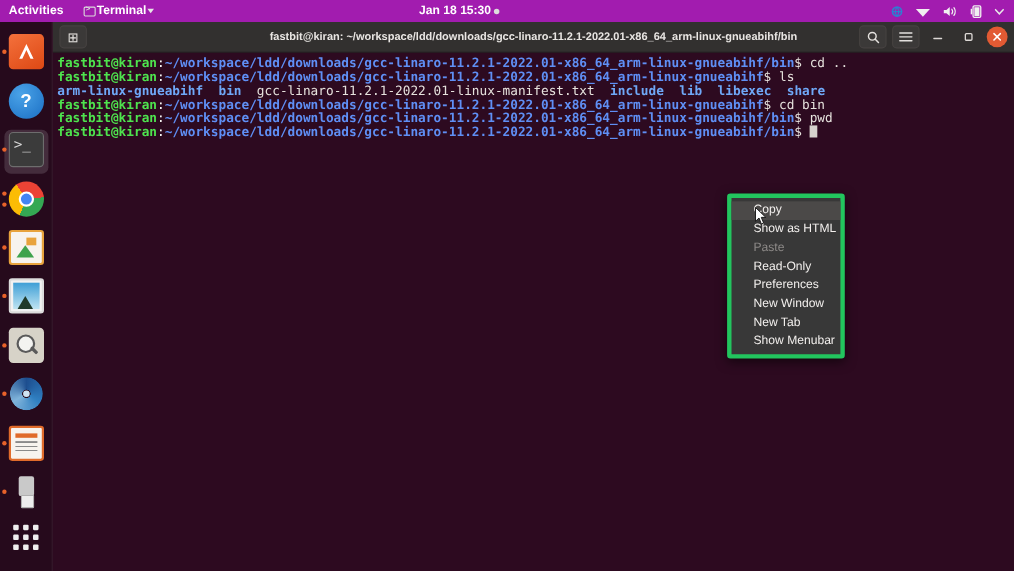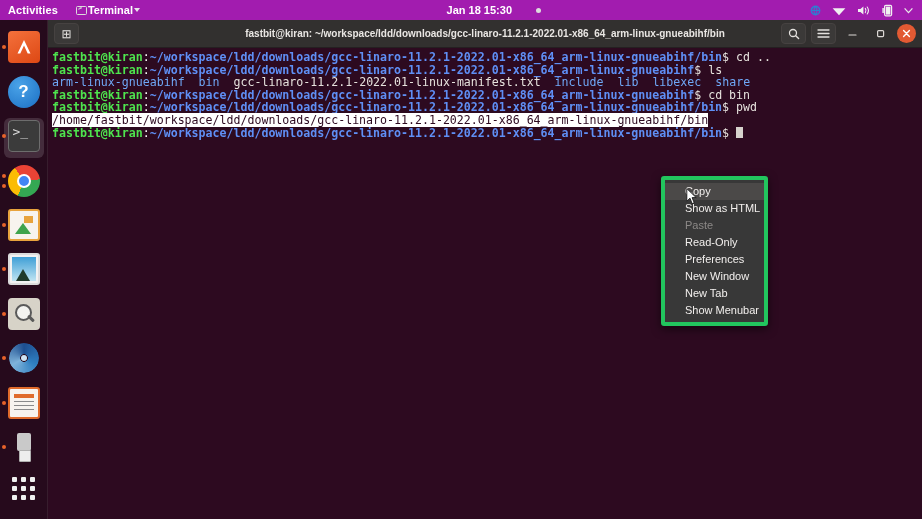--- a/index.html
+++ b/index.html
@@ -27,21 +27,21 @@
     content:">";position:absolute;left:1px;top:-2.5px;font-size:7px;color:#dcdcdc;
     font-family:"DejaVu Sans Mono",monospace;
   }
   .caret-dn{
     width:0;height:0;border-left:3.5px solid transparent;border-right:3.5px solid transparent;
     border-top:4px solid #e6e6e6; display:inline-block;
   }
   #clock {
     position:absolute; left:0; right:0; margin:auto; width:160px;
     text-align:center; font-size:11px; font-weight:600;
-    display:flex; justify-content:flex-end; align-items:center; gap:24px;
+    display:flex; justify-content:flex-start; align-items:center; gap:3px;
   }
   .dot-ind{width:5px;height:5px;border-radius:50%;background:#dcdcdc;display:inline-block;}
   #tray { margin-left:auto; display:flex; align-items:center; gap:11px; padding-right:9px;}
   .tray-ico{ display:flex; align-items:center; }
 
   
   #dock {
     position:absolute; left:0; top:20px; width:48px; height:499px;
     background:rgba(38,10,29,.88);
     border-right:1px solid rgba(255,255,255,.08);
@@ -134,21 +134,21 @@
   #term-body{
     flex:1; background:#2d0a20; position:relative;
     font-family:"DejaVu Sans Mono","Liberation Mono",monospace;
     font-size:11.6px; line-height:12.6px; padding:3px 4px 0 4px;
     color:#d6d2cd; overflow:hidden;
   }
   .tline{white-space:pre; height:12.6px;}
   .u{color:#4ee44e;font-weight:700;margin-top:36px;}
   .c{color:#ffffff;}
   .p{color:#5f8ff5;font-weight:700;}
-  .d{color:#6fa8f7;font-weight:400;}
+  .d{color:#6fa8f7;font-weight:700;}
   .w{color:#e6e2dd;}
   .sel{background:#ffffff;color:#2d0a20;}
   .cursor-blk{display:inline-block;width:7px;height:11px;background:#d6d2cd;vertical-align:-1px;}
 
   
   #ctx-menu{
     position:absolute; left:613px; top:128px; width:107px;
     background:#383838; border:4px solid #22c55e; border-radius:3px;
     box-shadow:0 3px 10px rgba(0,0,0,.55);
     padding:3px 0; z-index:50;
@@ -328,21 +328,20 @@
     <div class="tline"><span class="u">fastbit@kiran</span><span class="c">:</span><span class="p">~/workspace/ldd/downloads/gcc-linaro-11.2.1-2022.01-x86_64_arm-linux-gnueabihf/bin</span><span class="w">$ </span><span class="w">cd ..</span></div>
 
     <div class="tline"><span class="u">fastbit@kiran</span><span class="c">:</span><span class="p">~/workspace/ldd/downloads/gcc-linaro-11.2.1-2022.01-x86_64_arm-linux-gnueabihf</span><span class="w">$ </span><span class="w">ls</span></div>
 
     <div class="tline" id="ls-row"><span class="d">arm-linux-gnueabihf</span><span class="w">  </span><span class="d">bin</span><span class="w">  </span><span class="w">gcc-linaro-11.2.1-2022.01-linux-manifest.txt</span><span class="w">  </span><span class="d">include</span><span class="w">  </span><span class="d">lib</span><span class="w">  </span><span class="d">libexec</span><span class="w">  </span><span class="d">share</span></div>
 
     <div class="tline"><span class="u">fastbit@kiran</span><span class="c">:</span><span class="p">~/workspace/ldd/downloads/gcc-linaro-11.2.1-2022.01-x86_64_arm-linux-gnueabihf</span><span class="w">$ </span><span class="w">cd bin</span></div>
 
     <div class="tline"><span class="u">fastbit@kiran</span><span class="c">:</span><span class="p">~/workspace/ldd/downloads/gcc-linaro-11.2.1-2022.01-x86_64_arm-linux-gnueabihf/bin</span><span class="w">$ </span><span class="w">pwd</span></div>
 
-    <div class="tline"><span class="sel">/home/fastbit/workspace/ldd/downloads/gcc-linaro-11.2.1-2022.01-x86_64_arm-linux-gnueabihf/bin</span></div>
 
     <div class="tline"><span class="u">fastbit@kiran</span><span class="c">:</span><span class="p">~/workspace/ldd/downloads/gcc-linaro-11.2.1-2022.01-x86_64_arm-linux-gnueabihf/bin</span><span class="w">$ </span><span class="cursor-blk"></span></div>
 
     <div id="ctx-menu">
       <div class="mi hl">
           <span>Copy</span>
         </div>
       <div class="mi">
           <span>Show as HTML</span>
         </div>

